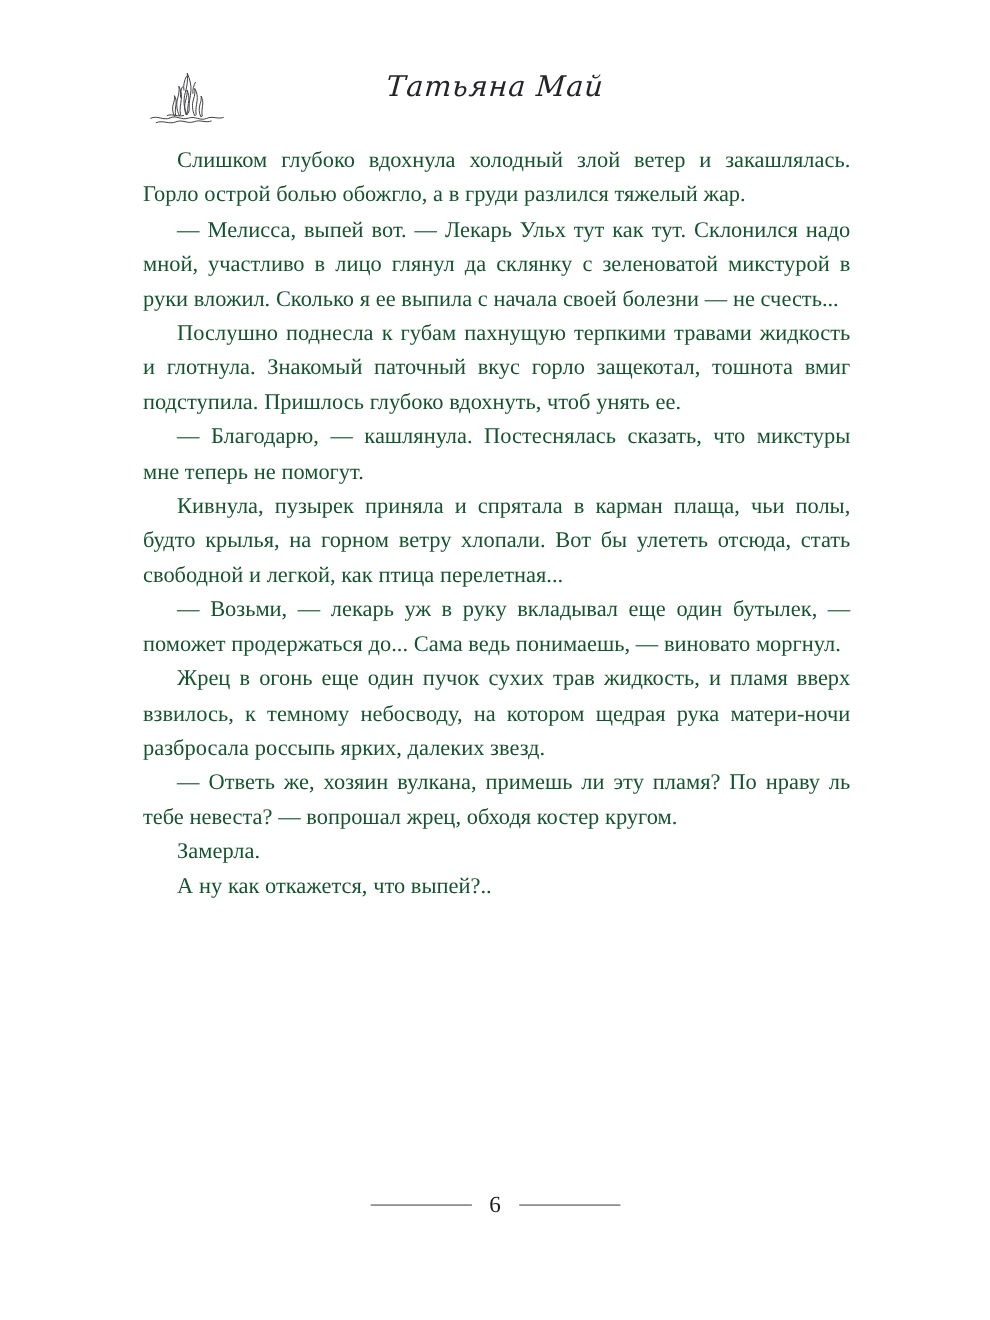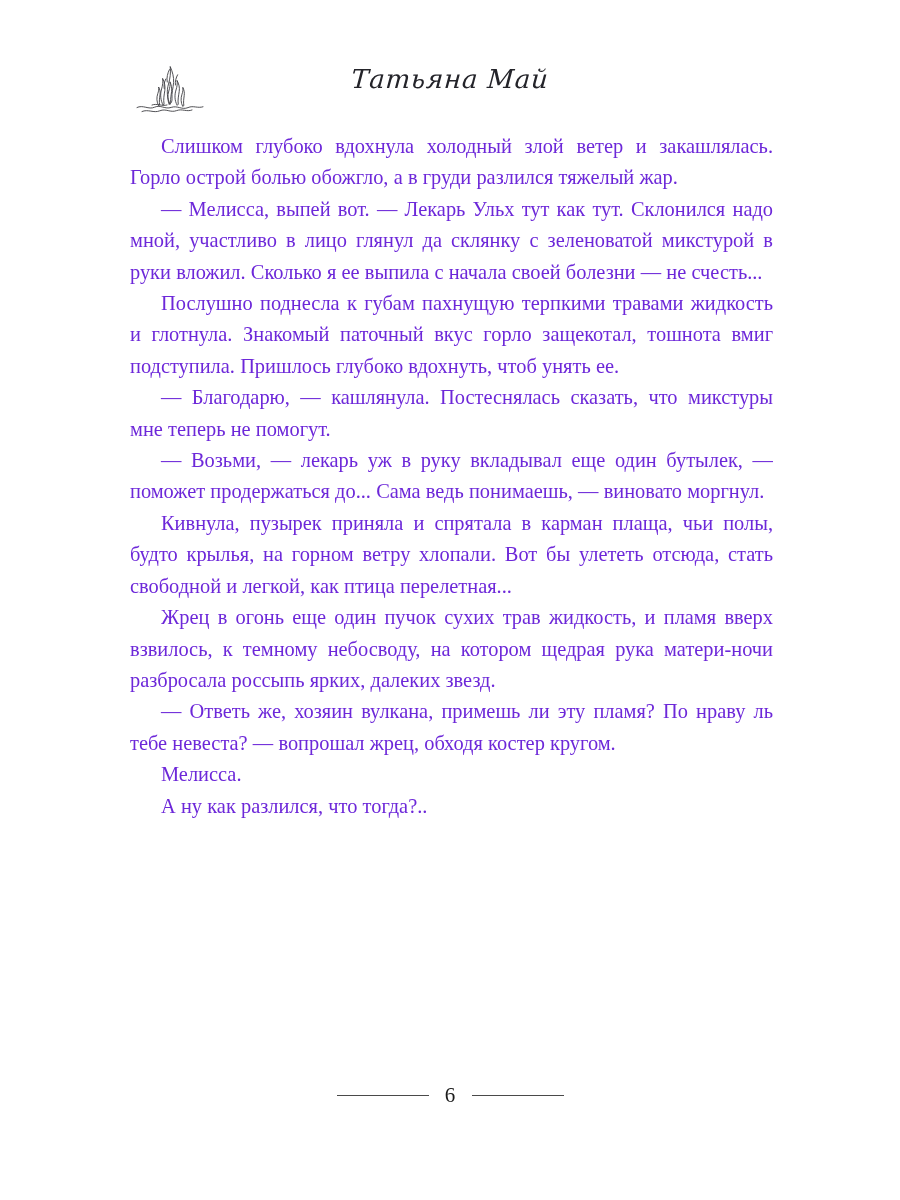--- a/index.html
+++ b/index.html
@@ -69,21 +69,21 @@
 
   .para {
     margin: 0;
     font-size: 20.4px;
     line-height: 31.4px;
     text-align: justify;
     text-align-last: left;
     text-indent: 31px;
     hyphens: manual;
     word-spacing: 0.1px;
-    color: #6d28d9;
+    color: #14532d;
   }
 
   
   .folio {
     position: absolute;
     left: 0;
     top: 1085px;
     width: 900px;
     display: flex;
     align-items: center;
@@ -137,26 +137,26 @@
     </div>
 
     <div class="head-title">Татьяна Май</div>
   </div>
 
   <div class="text-column">
     <p class="para">Слишком глубоко вдохнула холодный злой ветер и закашлялась. Горло острой болью обожгло, а в груди разлился тяжелый жар.</p>
     <p class="para">— Мелисса, выпей вот. — Лекарь Ульх тут как тут. Склонился надо мной, участливо в лицо глянул да склянку с зеленоватой микстурой в руки вложил. Сколько я ее выпила с начала своей болезни — не счесть...</p>
     <p class="para">Послушно поднесла к губам пахнущую терпкими травами жидкость и глотнула. Знакомый паточный вкус горло защекотал, тошнота вмиг подступила. Пришлось глубоко вдохнуть, чтоб унять ее.</p>
     <p class="para">— Благодарю, — кашлянула. Постеснялась сказать, что микстуры мне теперь не помогут.</p>
+    <p class="para">Кивнула, пузырек приняла и спрятала в карман плаща, чьи полы, будто крылья, на горном ветру хлопали. Вот бы улететь отсюда, стать свободной и легкой, как птица перелетная...</p>
     <p class="para">— Возьми, — лекарь уж в руку вкладывал еще один бутылек, — поможет продержаться до... Сама ведь понимаешь, — виновато моргнул.</p>
-    <p class="para">Кивнула, пузырек приняла и спрятала в карман плаща, чьи полы, будто крылья, на горном ветру хлопали. Вот бы улететь отсюда, стать свободной и легкой, как птица перелетная...</p>
     <p class="para">Жрец в огонь еще один пучок сухих трав жидкость, и пламя вверх взвилось, к темному небосводу, на котором щедрая рука матери-ночи разбросала россыпь ярких, далеких звезд.</p>
     <p class="para">— Ответь же, хозяин вулкана, примешь ли эту пламя? По нраву ль тебе невеста? — вопрошал жрец, обходя костер кругом.</p>
-    <p class="para">Мелисса.</p>
-    <p class="para">А ну как разлился, что тогда?..</p>
+    <p class="para">Замерла.</p>
+    <p class="para">А ну как откажется, что выпей?..</p>
   </div>
 
   <div class="folio">
     <span class="folio-rule"></span>
     <span class="folio-number">6</span>
     <span class="folio-rule"></span>
   </div>
 
 </div>
 

